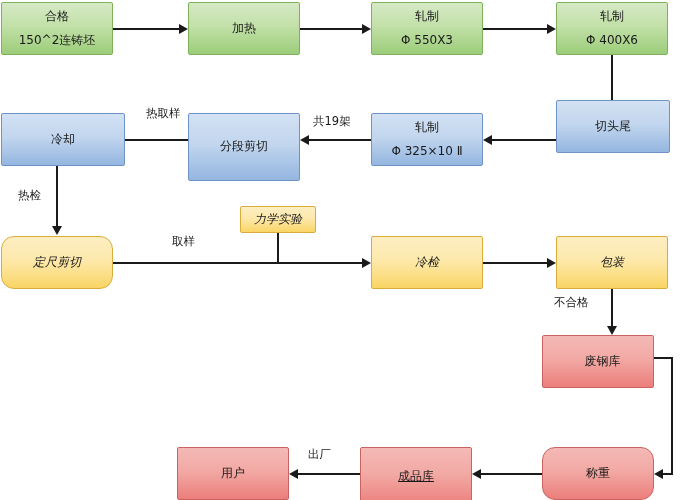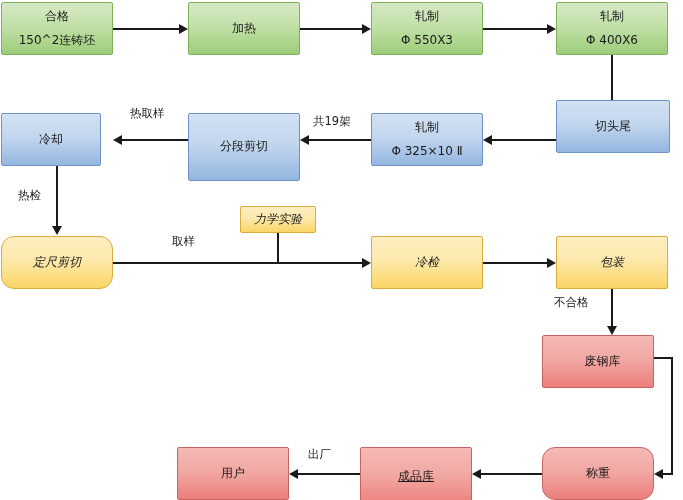--- a/index.html
+++ b/index.html
@@ -125,21 +125,21 @@
 
   <div class="node blue" style="left:371px; top:113px; width:112px; height:53px;">
     <span class="l1">轧制</span>
     <span class="l2">Φ 325×10 Ⅱ</span>
   </div>
 
   <div class="node blue" style="left:188px; top:113px; width:112px; height:68px;">
     <span class="l1">分段剪切</span>
   </div>
 
-  <div class="node blue" style="left:1px; top:113px; width:100px; height:53px;">
+  <div class="node blue" style="left:1px; top:113px; width:124px; height:53px;">
     <span class="l1">冷却</span>
   </div>
 
   <div class="node yellow" style="left:1px; top:236px; width:112px; height:53px;border-radius:13px;">
     <span class="l1">定尺剪切</span>
   </div>
 
   <div class="node yellow" style="left:240px; top:206px; width:76px; height:27px;">
     <span class="l1">力学实验</span>
   </div>
@@ -182,21 +182,21 @@
 
   <div class="edge-line edge-h" style="left:492px; top:139px; width:64px;"></div>
   <div class="arrow arrow-l" style="left:483px; top:135px;"></div>
 
   <div class="edge-line edge-h" style="left:309px; top:139px; width:62px;"></div>
   <div class="arrow arrow-l" style="left:300px; top:135px;"></div>
   <div class="edge-label" style="left:311px; top:114px;">共19架</div>
 
   <div class="edge-line edge-h" style="left:122px; top:139px; width:66px;"></div>
   <div class="arrow arrow-l" style="left:113px; top:135px;"></div>
-  <div class="edge-label" style="left:128px; top:106px;text-align:right;">热取样</div>
+  <div class="edge-label" style="left:144px; top:106px;text-align:right;">热取样</div>
 
   <div class="edge-line edge-v" style="left:56px; top:166px; height:60px;"></div>
   <div class="arrow arrow-d" style="left:52px; top:226px;"></div>
   <div class="edge-label" style="left:16px; top:188px;">热检</div>
 
   <div class="edge-line edge-h" style="left:113px; top:262px; width:249px;"></div>
   <div class="arrow arrow-r" style="left:362px; top:258px;"></div>
   <div class="edge-label" style="left:170px; top:234px;">取样</div>
   <div class="edge-line edge-v" style="left:277px; top:233px; height:30px;"></div>
 

